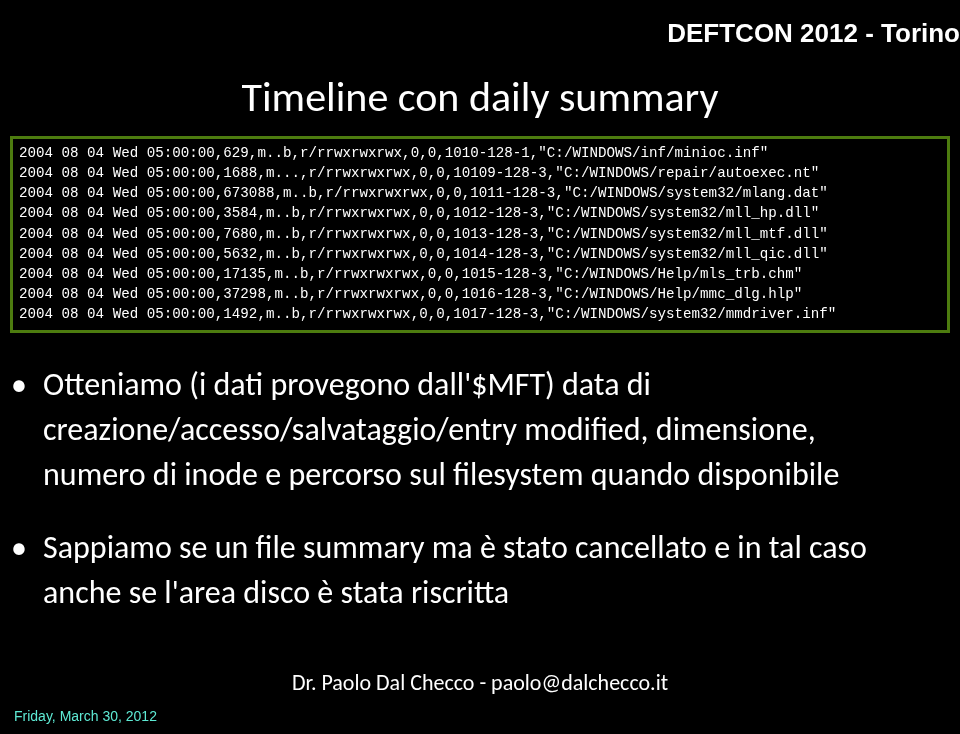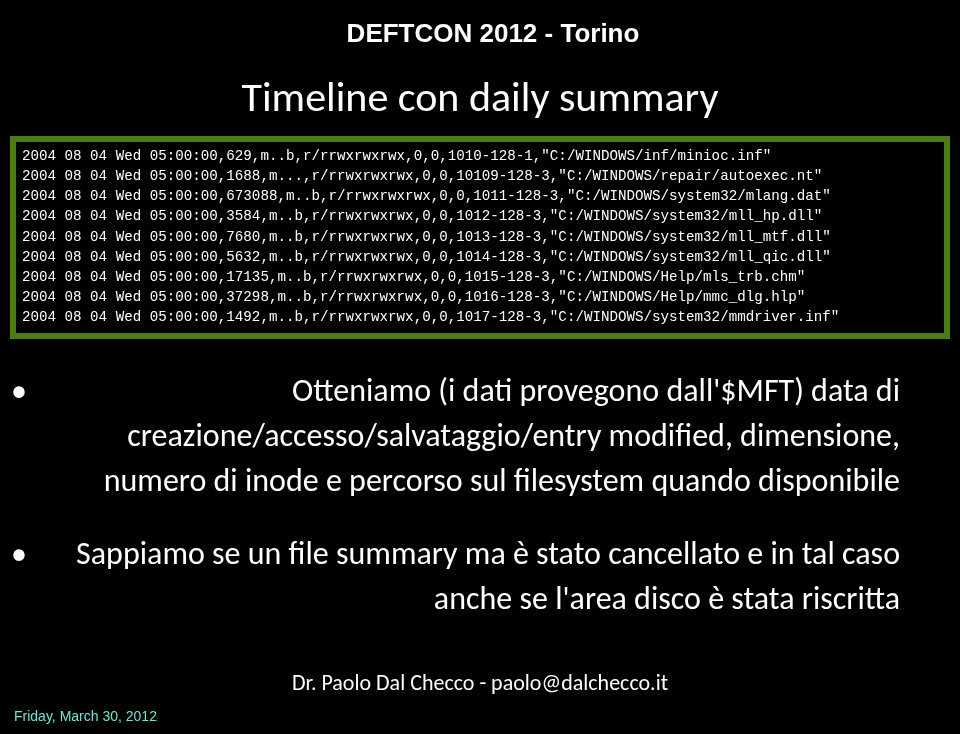--- a/index.html
+++ b/index.html
@@ -6,53 +6,52 @@
   body {
     width: 960px;
     height: 734px;
     background: #000;
     color: #fff;
     font-family: Georgia, 'Times New Roman', serif;
     position: relative;
     overflow: hidden;
   }
   .header {
-    text-align: center;
+    text-align: right;
     padding-top: 18px;
     font-size: 26px;
     font-weight: bold;
     font-family: Helvetica, Arial, sans-serif;
     margin-left: 26px;
   }
   .title {
     text-align: center;
     font-size: 42px;
     padding-top: 22px;
     padding-bottom: 14px;
     font-family: 'Gill Sans', 'Gill Sans MT', Calibri, sans-serif;
     font-weight: 300;
   }
   .terminal-block {
     background: #000;
-    border: 6px solid #4d7c0f;
+    border: 3px solid #4d7c0f;
     margin: 0 auto;
     width: 940px;
     padding: 4px 6px 6px 6px;
   }
   .terminal-block pre {
     font-family: 'Courier New', monospace;
     font-size: 14.2px;
     line-height: 1.42;
     color: #fff;
     white-space: pre;
     overflow: hidden;
   }
   .bullets {
     margin: 30px 60px 0 43px;
-    text-align: right;
   }
   .bullets li {
     font-size: 32px;
     line-height: 1.4;
     margin-bottom: 28px;
     list-style: none;
     position: relative;
     font-family: 'Gill Sans', 'Gill Sans MT', Calibri, sans-serif;
     font-weight: 300;
   }

